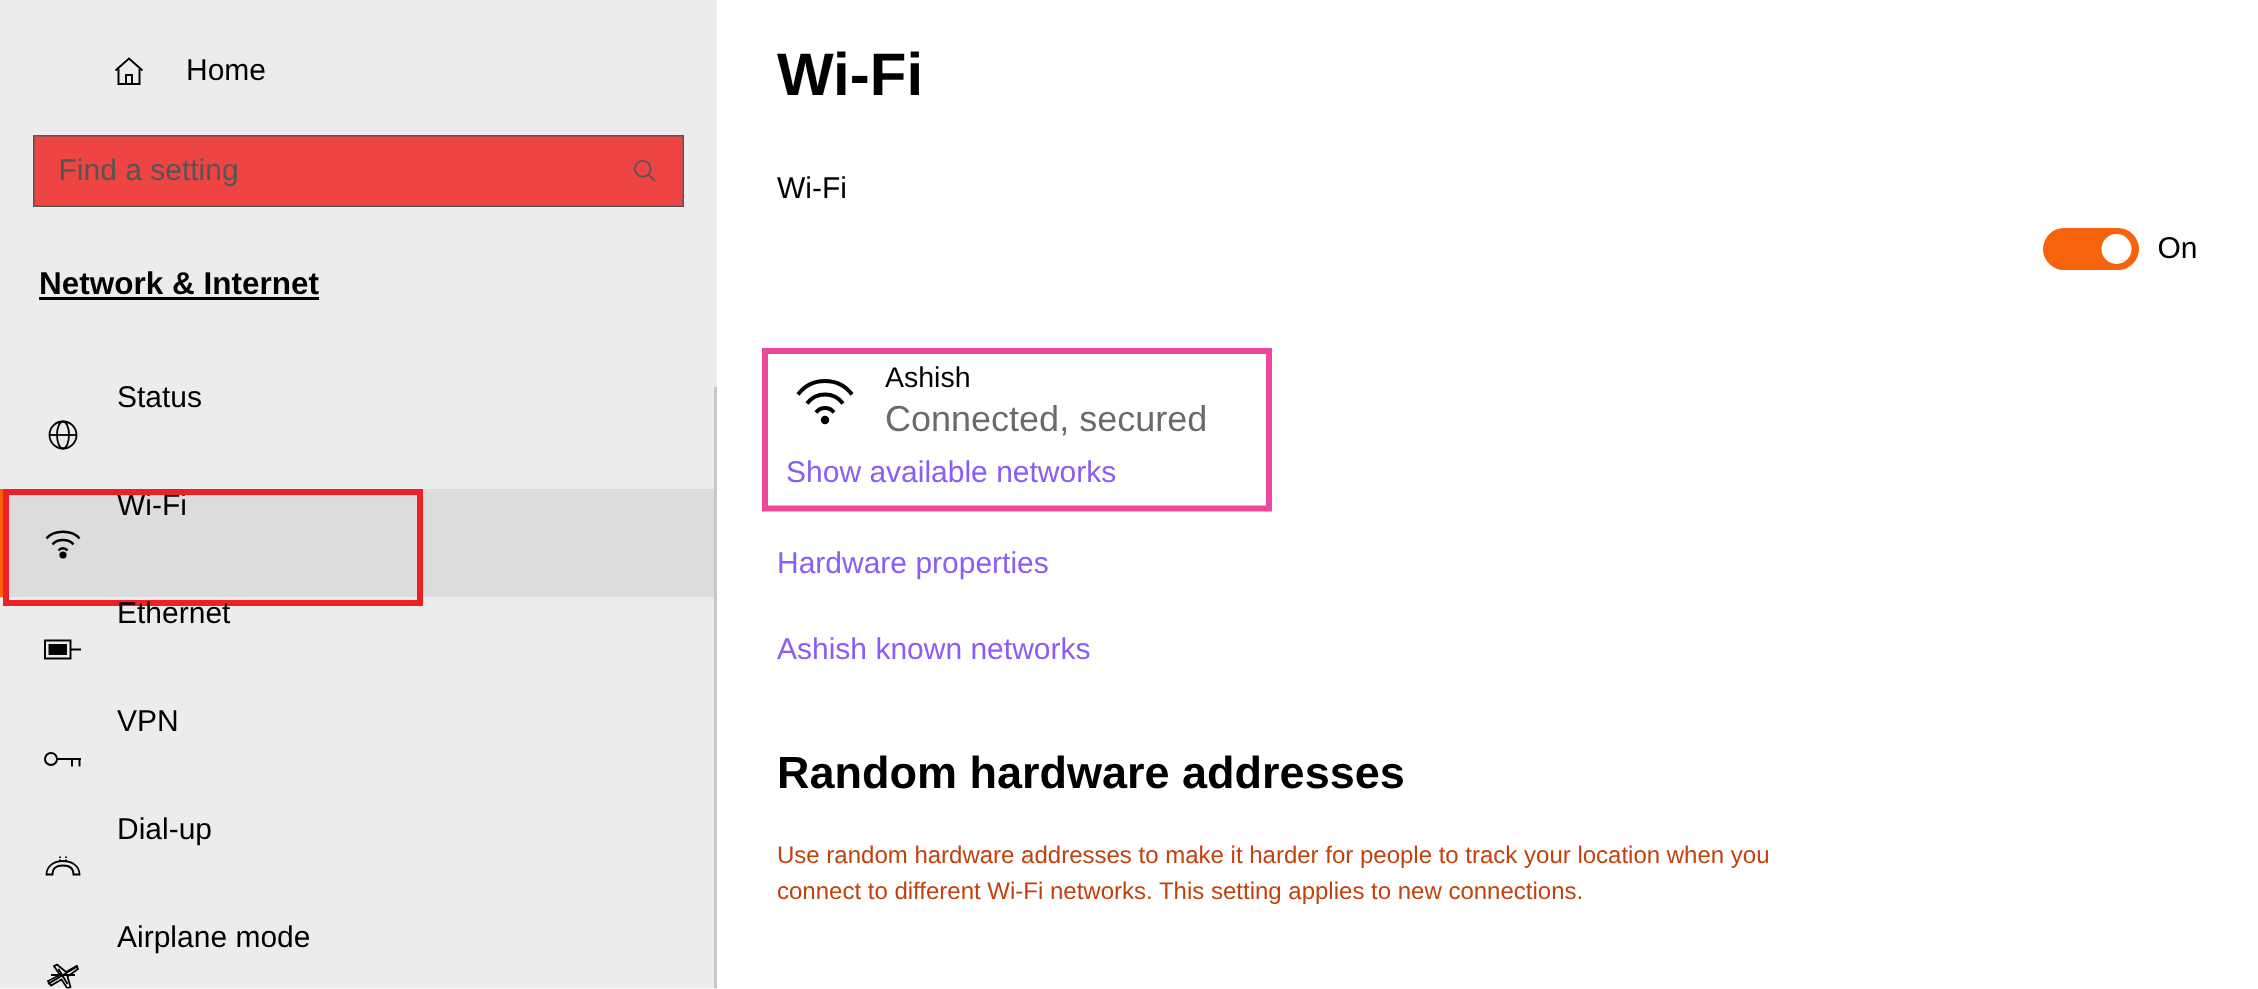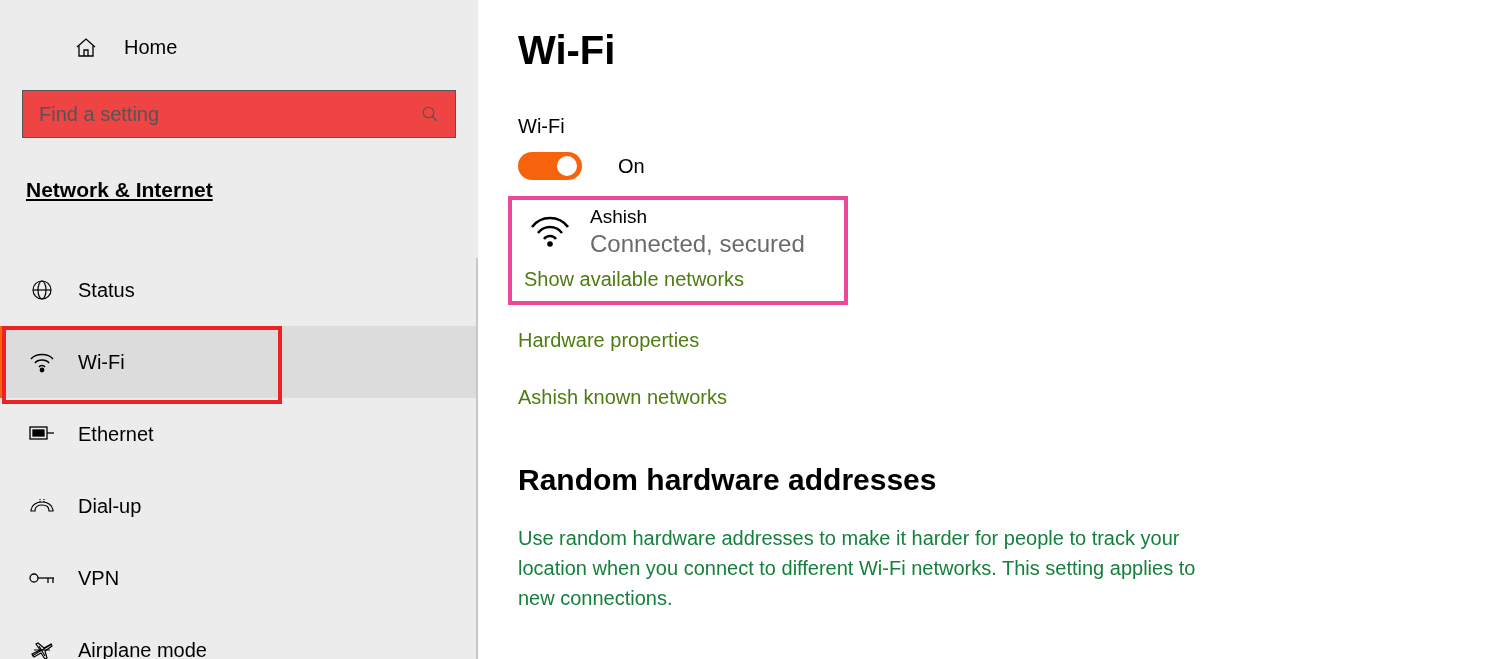--- a/index.html
+++ b/index.html
@@ -52,21 +52,20 @@
   .category-title {
     font-weight: 600;
     font-size: 21px;
     margin: 40px 0 0 26px;
     text-decoration: underline;
   }
   .nav-list { margin-top: 52px; position: relative;}
   .nav-item {
     height: 72px;
     display: flex;
-    align-items: center;
     gap: 22px;
     padding-left: 28px;
     cursor: pointer;
     position: relative;
   }
   .nav-item.active {
     background: #dcdcdc;
   }
   .nav-item.active::before {
     content:"";
@@ -101,21 +100,21 @@
   }
   .page-title {
     font-size: 40px;
     font-weight: 600;
     margin-bottom: 42px;
   }
   .section-label {
     font-size: 20px;
     margin-bottom: 14px;
   }
-  .toggle-row { display:flex; align-items:center; gap:36px; margin-bottom: 16px;}
+  .toggle-row { display:flex; align-items:center; gap:12px; margin-bottom: 52px; justify-content: flex-end;}
   .toggle {
     width: 64px;
     height: 28px;
     border-radius: 14px;
     background:#F7630C;
     position:relative;
     cursor:pointer;
   }
   .toggle .knob {
     position:absolute;
@@ -133,38 +132,38 @@
   }
   .network-row {
     display:flex;
     align-items:center;
     gap:20px;
     padding: 0 6px 10px 10px;
   }
   .net-name { font-size:19px; }
   .net-status { color:#6a6a6a; font-size:24px; margin-top:2px;}
   .link {
-    color:#4d7c0f;
+    color:#8b5cf6;
     font-size:20px;
     margin: 0 0 0 0;
     cursor:pointer;
     display:block;
   }
   .link.standalone { margin-bottom: 34px; }
   .section-title2 {
     font-size:30px;
     font-weight:600;
     margin-top: 54px;
     margin-bottom: 26px;
   }
   .body-text {
-    font-size:20px;
+    font-size:16px;
     line-height:1.5;
     max-width: 680px;
-    color:#15803d;
+    color:#c2410c;
   }
   svg { display:block; }
 </style>
 </head>
 <body>
 
 <div class="sidebar">
   <div class="home-row">
     <span class="icon-slot">
       <svg width="24" height="24" viewBox="0 0 24 24" fill="none" stroke="#000" stroke-width="1.3">
@@ -222,39 +221,39 @@
           <rect x="1" y="3" width="17" height="12"></rect>
           <line x1="18" y1="9" x2="25" y2="9"></line>
           <rect x="4" y="6" width="11" height="6" fill="#000"></rect>
         </svg>
       </span>
       <span class="label">Ethernet</span>
     </div>
 
     <div class="nav-item">
       <span class="icon-slot">
-        <svg width="26" height="18" viewBox="0 0 26 18" fill="none" stroke="#000" stroke-width="1.2">
-          <path d="M2 14 C2 2 24 2 24 14 L20 14 C20 10 18 8 13 8 C8 8 6 10 6 14 Z"></path>
-          <line x1="11" y1="2" x2="11" y2="5" stroke-dasharray="1 1"></line>
-          <line x1="15" y1="2" x2="15" y2="5" stroke-dasharray="1 1"></line>
-        </svg>
-      </span>
-      <span class="label">Dial-up</span>
-    </div>
-
-    <div class="nav-item">
-      <span class="icon-slot">
         <svg width="28" height="16" viewBox="0 0 28 16" fill="none" stroke="#000" stroke-width="1.3">
           <circle cx="6" cy="8" r="4"></circle>
           <line x1="10" y1="8" x2="26" y2="8"></line>
           <line x1="20" y1="8" x2="20" y2="13"></line>
           <line x1="25" y1="8" x2="25" y2="13"></line>
         </svg>
       </span>
       <span class="label">VPN</span>
+    </div>
+
+    <div class="nav-item">
+      <span class="icon-slot">
+        <svg width="26" height="18" viewBox="0 0 26 18" fill="none" stroke="#000" stroke-width="1.2">
+          <path d="M2 14 C2 2 24 2 24 14 L20 14 C20 10 18 8 13 8 C8 8 6 10 6 14 Z"></path>
+          <line x1="11" y1="2" x2="11" y2="5" stroke-dasharray="1 1"></line>
+          <line x1="15" y1="2" x2="15" y2="5" stroke-dasharray="1 1"></line>
+        </svg>
+      </span>
+      <span class="label">Dial-up</span>
     </div>
 
     <div class="nav-item">
       <span class="icon-slot">
         <svg width="24" height="24" viewBox="0 0 24 24" fill="none" stroke="#000" stroke-width="1.2">
           <path d="M2 18 L22 6 M4 12 L20 12 M9 8 L15 18"></path>
           <path d="M21 3 L3 21" stroke-width="0"></path>
           <path d="M2 16 L10 12 L6 6 L8 5 L14 10 L21 6 L22 8 L15 13 L17 20 L15 21 L11 15 L4 19 Z" fill="none"></path>
         </svg>
       </span>

